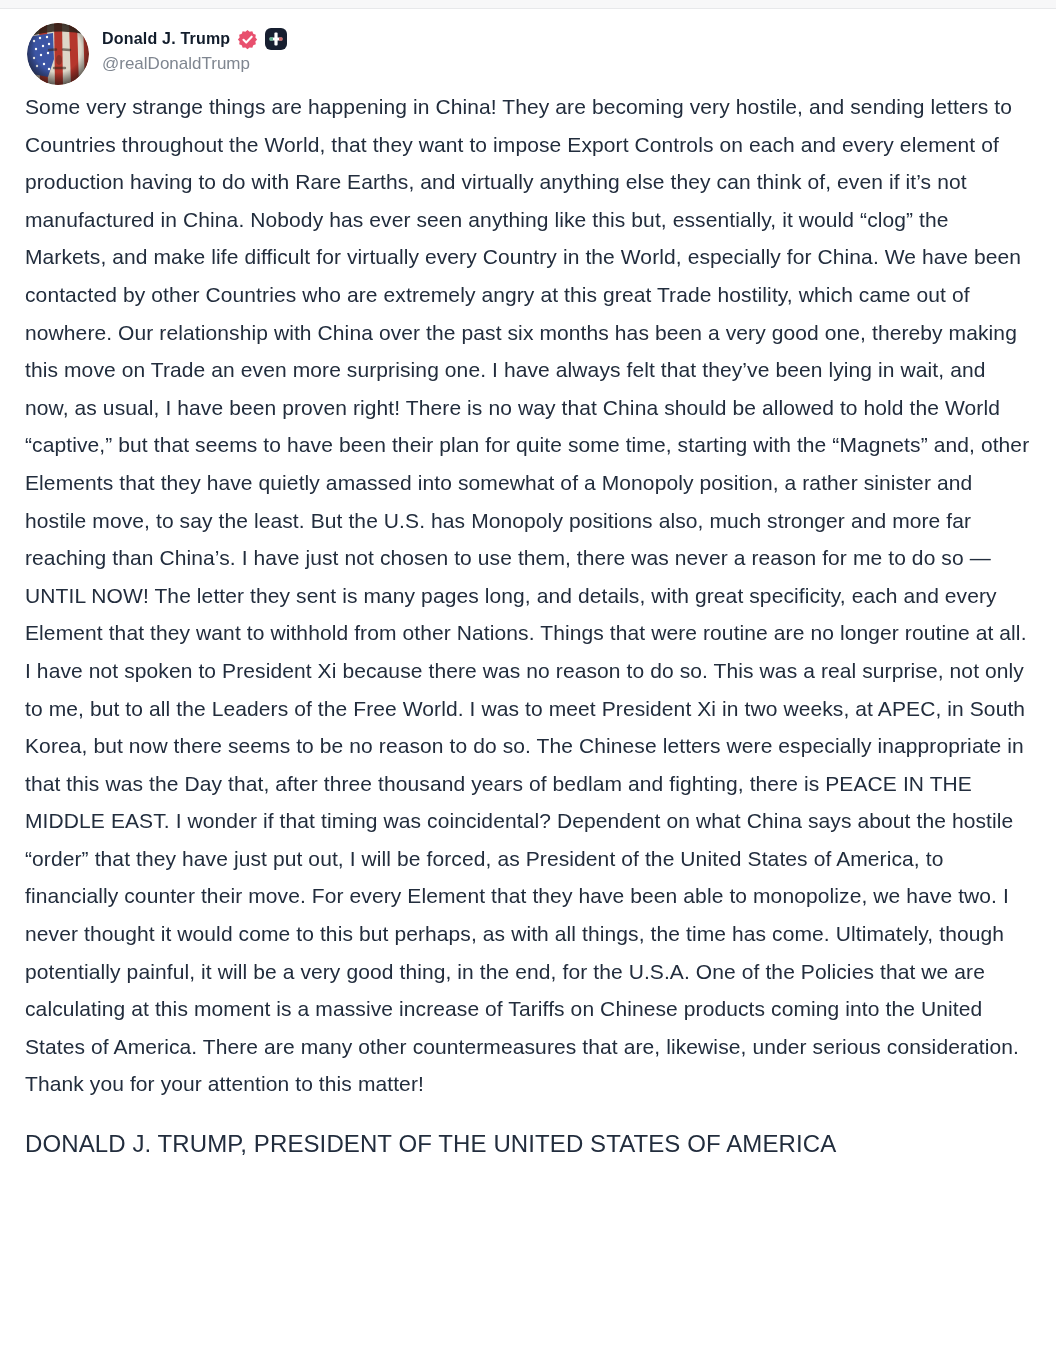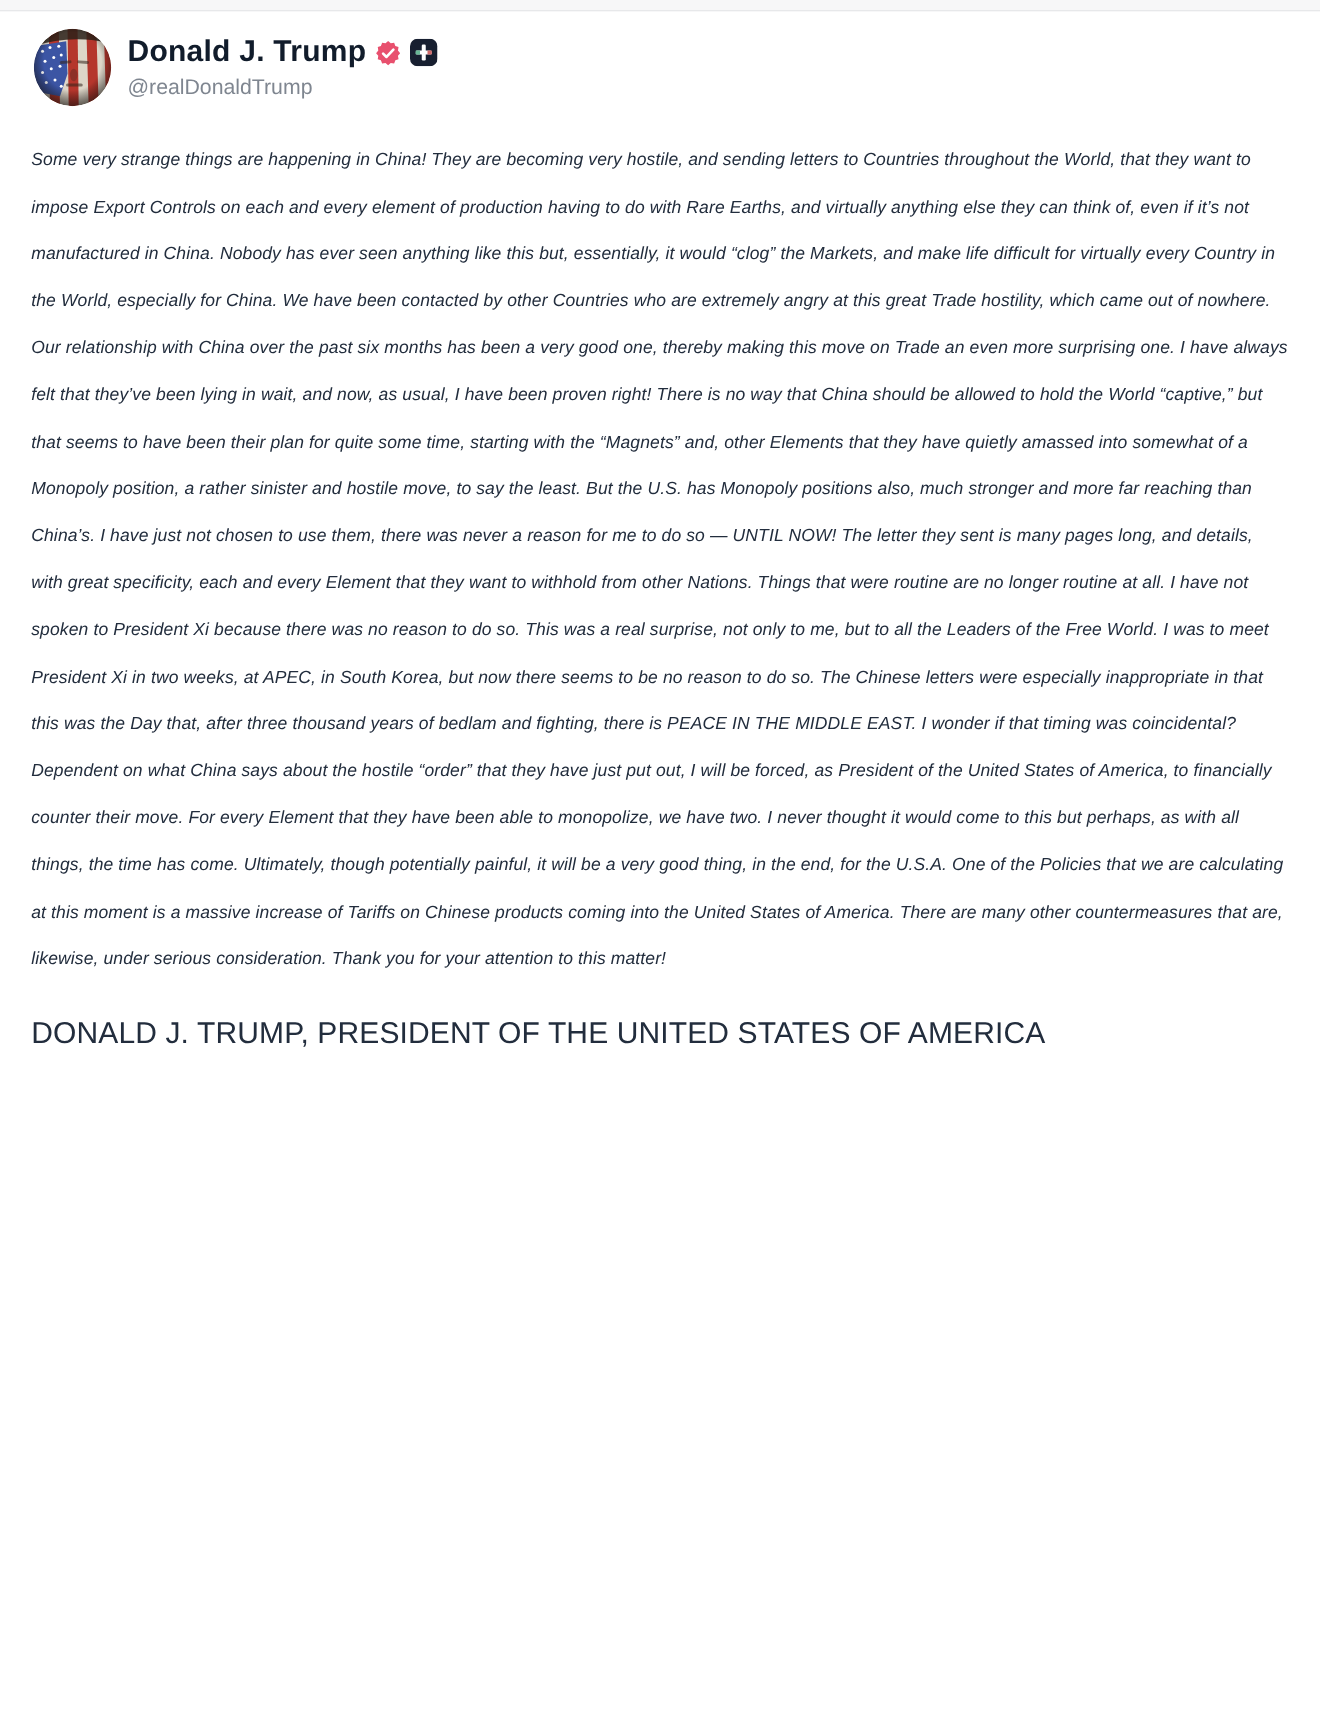--- a/index.html
+++ b/index.html
@@ -34,40 +34,39 @@
     cursor: pointer;
   }
   .avatar svg { display: block; }
   .author-block { padding-top: 5px; }
   .name-row {
     display: flex;
     align-items: center;
     gap: 7px;
   }
   .author-name {
-    font-size: 24px;
+    font-size: 16px;
     font-weight: 700;
     color: var(--name-text, #111c2b);
     letter-spacing: 0.2px;
     cursor: pointer;
   }
   .badge { display: inline-flex; align-items: center; }
   .author-handle {
     font-size: 17px;
     color: var(--handle-text, #7f8690);
     margin-top: 4px;
     cursor: pointer;
   }
   .post-body {
-    margin: 24px 25px 0 25px;
-    font-size: 14px;
+    margin: 3px 25px 0 25px;
+    font-size: 21px;
     line-height: 37.6px;
     color: var(--body-text, #222d3d);
     letter-spacing: 0.1px;
-    font-style: italic;
   }
   .post-signature {
     margin: 22px 25px 0 25px;
     font-size: 24px;
     line-height: 37.6px;
     color: var(--body-text, #222d3d);
     letter-spacing: 0.1px;
     white-space: nowrap;
   }
 </style>

